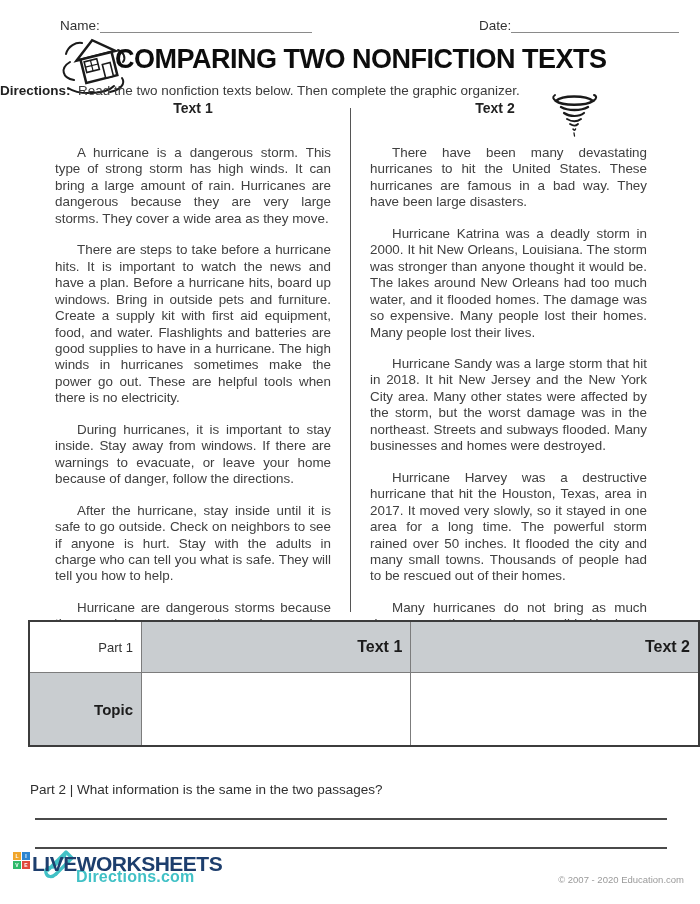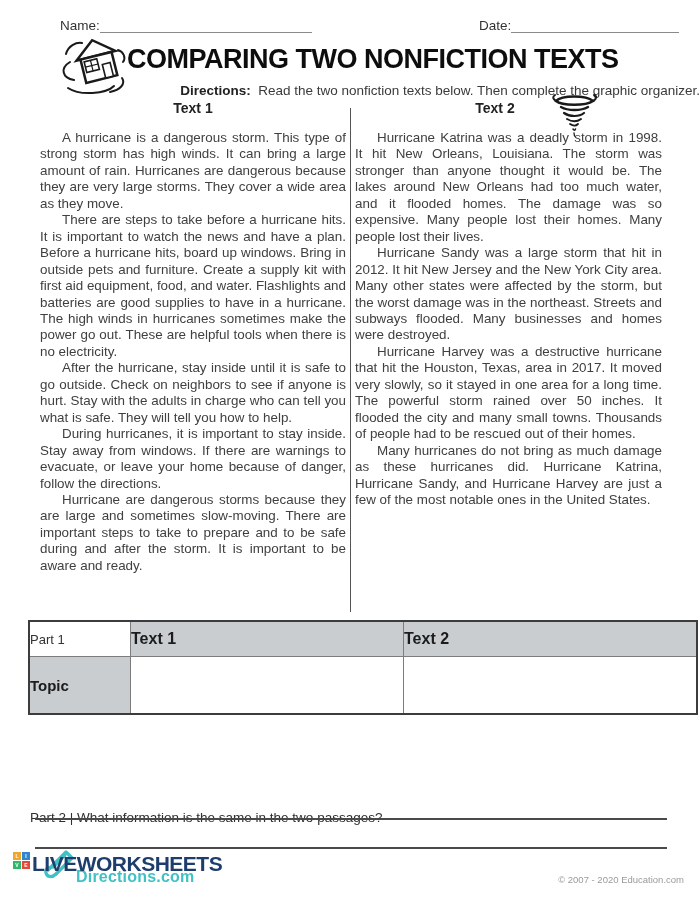--- a/index.html
+++ b/index.html
@@ -7,49 +7,49 @@
     position:relative;width:700px;height:904px;background:#ffffff;
     font-family:"Liberation Sans",sans-serif;color:#3f3f3f;overflow:hidden;
   }
   
   .fill-field{position:absolute;font-size:13.5px;color:#333;}
   .fill-line{display:inline-block;border-bottom:1.5px solid #8a8a8a;height:14px;vertical-align:bottom;}
   .name-field{left:60px;top:18px;}
   .date-field{left:479px;top:18px;}
   .title-icon{position:absolute;left:60px;top:34px;}
   .page-title{
-    position:absolute;left:127px;top:44px;margin:0;
+    position:absolute;left:115px;top:44px;margin:0;
     font-size:27px;font-weight:900;letter-spacing:-0.5px;color:#0d0d0d;white-space:nowrap;
   }
-  .directions{position:absolute;left:0;top:83px;width:700px;text-align:right;font-size:13.5px;color:#3a3a3a;}
+  .directions{position:absolute;left:0;top:83px;width:700px;text-align:left;font-size:13.5px;color:#3a3a3a;}
   .directions b{color:#222;}
   
   .col-heading{position:absolute;top:100px;font-size:14px;font-weight:bold;color:#222;text-align:center;}
   .col-heading.h1{left:40px;width:306px;}
   .col-heading.h2{left:355px;width:280px;}
   .tornado-icon{position:absolute;left:548px;top:92px;}
   .divider{position:absolute;left:350px;top:108px;width:1px;height:504px;background:#555;}
   .textcol{position:absolute;top:130px;width:306px;font-size:13.4px;line-height:16.45px;text-align:justify;color:#404040;}
   .textcol.c1{left:40px;}
   .textcol.c2{left:355px;width:307px;}
-  .textcol p{margin:0;text-indent:22px;}
+  .textcol p{margin:15px;text-indent:22px;}
   
   .gtable{position:absolute;left:28px;top:620px;border-collapse:collapse;}
-  .gtable td{border:1px solid #7c7c7c;padding:0;text-align:left;vertical-align:middle;}
+  .gtable td{border:1px solid #7c7c7c;padding:8px;text-align:right;vertical-align:middle;}
   .gtable{border:2px solid #3c3c3c;}
   .gtable .part1{background:#ffffff;font-size:13px;color:#333;width:100px;height:34px;}
   .gtable .ghead{background:#c9cdd0;font-size:16px;font-weight:bold;color:#1c1c1c;}
   .gtable .c-t1{width:272px;}
   .gtable .c-t2{width:292px;}
   .gtable .rlabel{background:#c9cdd0;font-size:15px;font-weight:bold;color:#1c1c1c;}
   .gtable .r-topic td{height:56px;margin-top:28px;}
   .gtable .r-main td{height:55px;}
   .gtable .blank{background:#ffffff;}
   
-  .part2{position:absolute;left:30px;top:782px;font-size:13.5px;color:#2f2f2f;margin-top:28px;}
+  .part2{position:absolute;left:30px;top:782px;font-size:13.5px;color:#2f2f2f;}
   .ans-line{position:absolute;left:35px;width:632px;border-top:2px solid #4a4a4a;height:0;}
   .ans-line.l1{top:818px;}
   .ans-line.l2{top:847px;}
   
   .edu-logo{position:absolute;left:42px;top:846px;}
   .edu-word{position:absolute;left:76px;top:868px;font-size:16px;color:#41c1c6;font-weight:bold;letter-spacing:0.2px;}
   .lw-logo{position:absolute;left:13px;top:852px;display:flex;align-items:flex-start;}
   .lw-tiles{display:grid;grid-template-columns:8px 8px;grid-template-rows:8px 8px;gap:1px;margin-right:2px;}
   .lw-tiles span{display:flex;align-items:center;justify-content:center;font-size:5px;font-weight:bold;color:#fff;}
   .t1{background:#f0a62c;} .t2{background:#2e86d0;} .t3{background:#2eb96a;} .t4{background:#e04b3c;}
@@ -110,28 +110,29 @@
         <path d="M26 41 L26.5 44" stroke-width="1.3"></path>
       </g>
     </svg>
   </span>
 
   <div class="divider"></div>
 
   <div class="textcol c1">
     <p>A hurricane is a dangerous storm.  This type of strong storm has high winds.  It can bring a large amount of rain.  Hurricanes are dangerous because they are very large storms.  They cover a wide area as they move.</p>
     <p>There are steps to take before a hurricane hits.  It is important to watch the news and have a plan.  Before a hurricane hits, board up windows.  Bring in outside pets and furniture.  Create a supply kit with first aid equipment, food, and water.  Flashlights and batteries are good supplies to have in a hurricane.  The high winds in hurricanes sometimes make the power go out.  These are helpful tools when there is no electricity.</p>
+    <p>During hurricanes, it is important to stay inside.  Stay away from windows.  If there are warnings to evacuate, or leave your home because of danger, follow the directions.</p>
     <p>After the hurricane, stay inside until it is safe to go outside.  Check on neighbors to see if anyone is hurt.  Stay with the adults in charge who can tell you what is safe.  They will tell you how to help.</p>
-    <p>During hurricanes, it is important to stay inside.  Stay away from windows.  If there are warnings to evacuate, or leave your home because of danger, follow the directions.</p>
     <p>Hurricane are dangerous storms because they are large and sometimes slow-moving.  There are important steps to take to prepare and to be safe during and after the storm.  It is important to be aware and ready.</p>
   </div>
 
   <div class="textcol c2">
-    <p>Hurricane Katrina was a deadly storm in 1998.  It hit New Orleans, Louisiana.  The storm was stronger than anyone thought it would be.  The lakes around New Orleans had too much water, and it flooded homes.  The damage was so expensive.  Many people lost their homes.  Many people lost their lives.</p>
-    <p>Hurricane Sandy was a large storm that hit in 2012.  It hit New Jersey and the New York City area.  Many other states were affected by the storm, but the worst damage was in the northeast.  Streets and subways flooded.  Many businesses and homes were destroyed.</p>
+    <p>There have been many devastating hurricanes to hit the United States.  These hurricanes are famous in a bad way.  They have been large disasters.</p>
+    <p>Hurricane Katrina was a deadly storm in 2000.  It hit New Orleans, Louisiana.  The storm was stronger than anyone thought it would be.  The lakes around New Orleans had too much water, and it flooded homes.  The damage was so expensive.  Many people lost their homes.  Many people lost their lives.</p>
+    <p>Hurricane Sandy was a large storm that hit in 2018.  It hit New Jersey and the New York City area.  Many other states were affected by the storm, but the worst damage was in the northeast.  Streets and subways flooded.  Many businesses and homes were destroyed.</p>
     <p>Hurricane Harvey was a destructive hurricane that hit the Houston, Texas, area in 2017.  It moved very slowly, so it stayed in one area for a long time.  The powerful storm rained over 50 inches.  It flooded the city and many small towns.  Thousands of people had to be rescued out of their homes.</p>
     <p>Many hurricanes do not bring as much damage as these hurricanes did.  Hurricane Katrina, Hurricane Sandy, and Hurricane Harvey are just a few of the most notable ones in the United States.</p>
   </div>
 
   <table class="gtable">
     <tbody>
         <tr>
       <td class="part1">Part 1</td>
       <td class="ghead c-t1">Text 1</td>
       <td class="ghead c-t2">Text 2</td>

